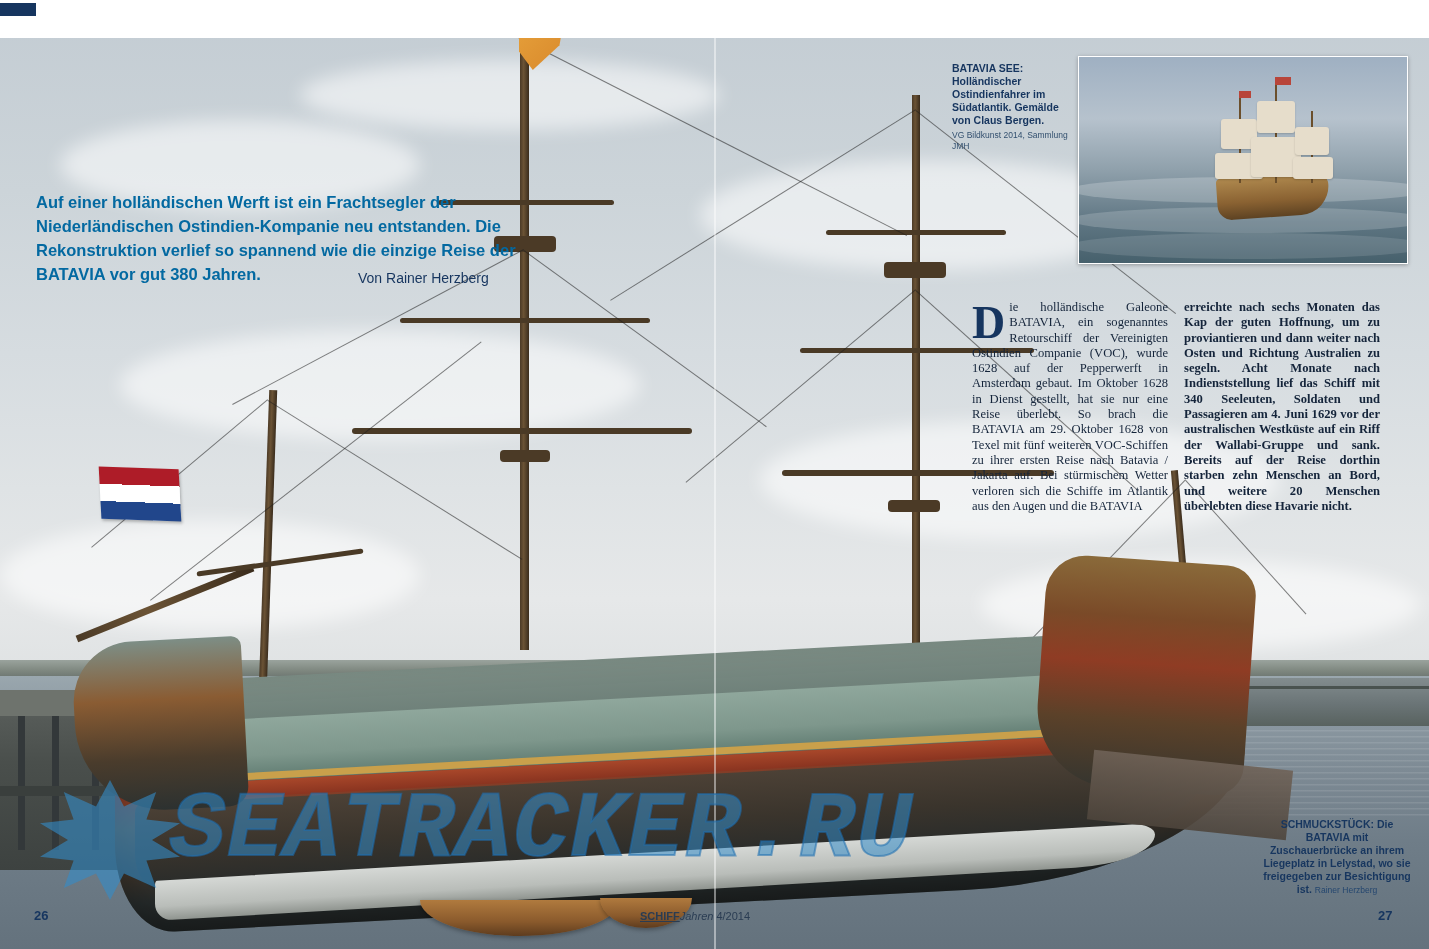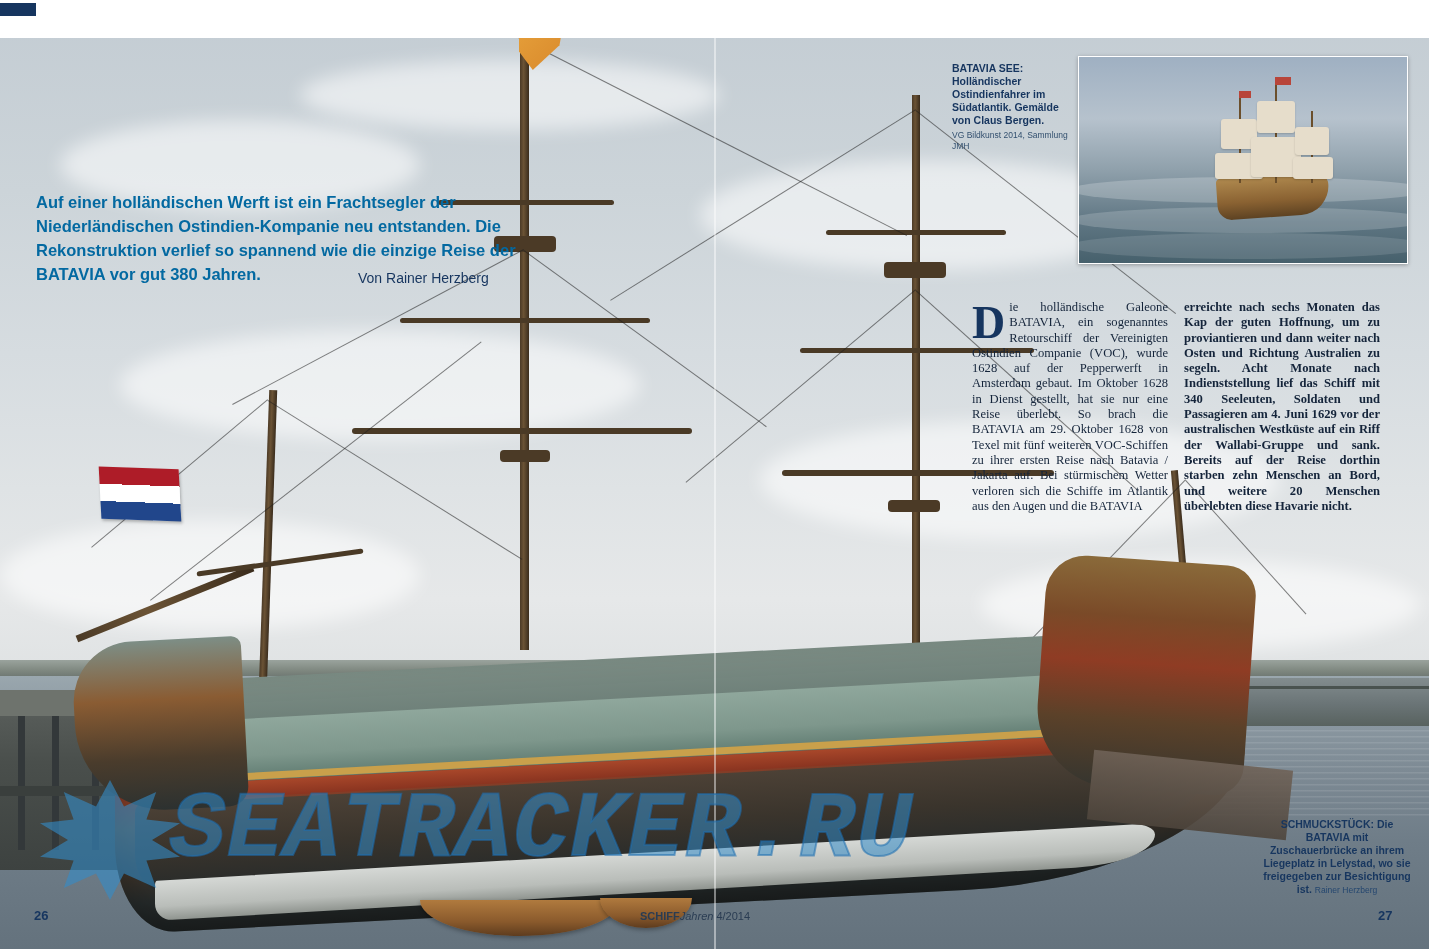--- a/index.html
+++ b/index.html
@@ -261,21 +261,21 @@
     font-size: 13px; font-weight: bold; color: #16355f;
   }
   .folio-right {
     position: absolute; left: 1378px; top: 908px;
     font-size: 13px; font-weight: bold; color: #16355f;
   }
   .folio-center {
     position: absolute; left: 640px; top: 910px;
     font-size: 11px; color: #2a3c52;
   }
-  .folio-center .mag { font-weight: bold; }
+  .folio-center .mag { font-weight: bold; text-decoration: underline; }
   .folio-center .mag-i { font-style: italic; font-weight: normal; }
 
   .gutter {
     position: absolute; left: 714px; top: 0; width: 2px; height: 949px;
     background: rgba(255,255,255,0.45);
   }
 
   
   .watermark {
     position: absolute; left: 0; top: 770px; width: 1429px; height: 140px;

